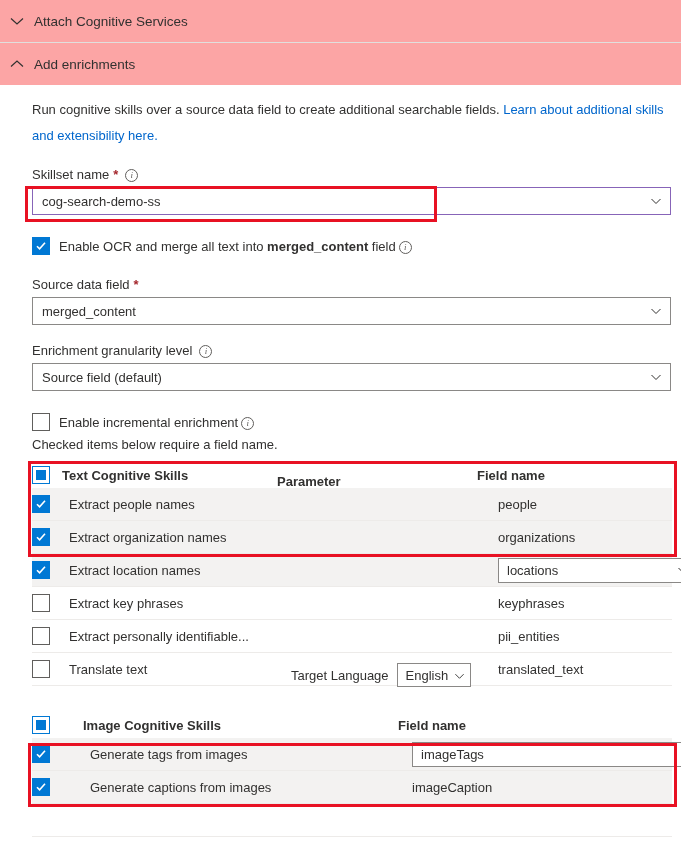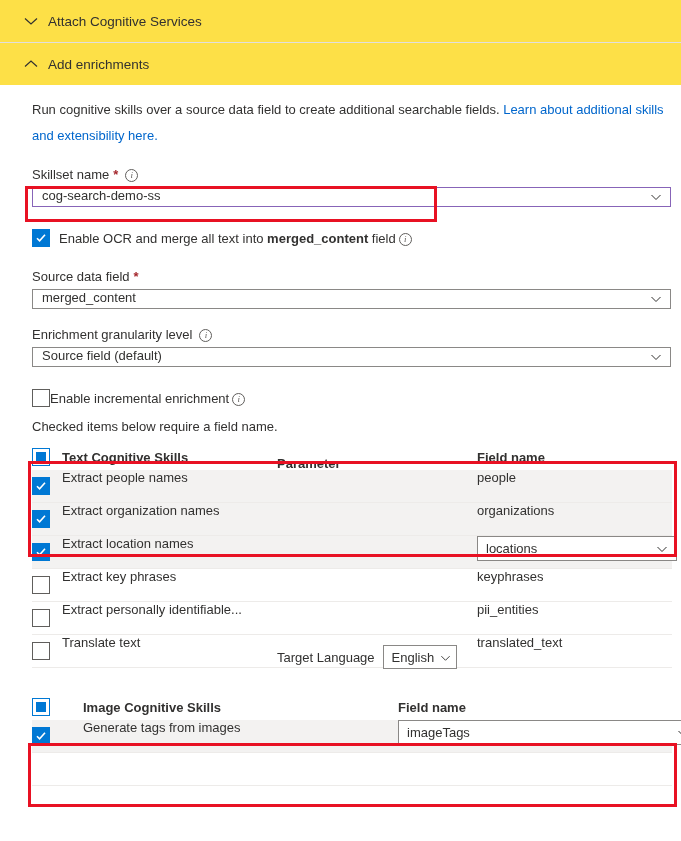--- a/index.html
+++ b/index.html
@@ -15,24 +15,24 @@
     color: #323130;
     position: relative;
     overflow: hidden;
   }
 
   
   .section-header {
     display: flex;
     align-items: center;
     height: 42px;
-    padding-left: 20px;
+    padding-left: 6px;
     box-sizing: border-box;
     cursor: pointer;
-    background: #fde047;
+    background: #fca5a5;
   }
   .chev {
     width: 22px;
     height: 22px;
     flex: 0 0 22px;
     position: relative;
   }
   .chev svg { display: block; }
   .section-title {
     font-size: 13.5px;
@@ -87,25 +87,25 @@
     font-style: italic;
     cursor: pointer;
     box-sizing: border-box;
     margin-left: 3px;
     position: relative;
     top: 1px;
   }
 
   .combo {
     position: relative;
-    height: 20px;
+    height: 28px;
     border: 1px solid #8a8886;
     background: #ffffff;
     display: flex;
-    align-items: flex-start;
+    align-items: center;
     box-sizing: border-box;
     padding: 0 28px 0 9px;
     font-size: 13px;
     color: #323130;
     cursor: pointer;
   }
   .combo.purple { border-color: #8764b8; }
   .combo .caret {
     position: absolute;
     right: 8px;
@@ -146,24 +146,26 @@
   .t-head {
     display: flex;
     align-items: center;
     height: 26px;
     font-weight: 700;
     font-size: 13px;
     color: #323130;
   }
   .t-row {
     display: flex;
+    align-items: center;
     height: 32px;
     border-bottom: 1px solid #edebe9;
     background: #ffffff;
     position: relative;
+    gap: 7px;
   }
   .t-row.sel { background: #f3f2f1; }
   .c-check { width: 30px; flex: 0 0 30px; display: flex; align-items: center; }
   .c-name  { flex: 0 0 215px; font-size: 13px; }
   .c-param { flex: 0 0 200px; font-size: 13px; display: flex; align-items: center; gap: 8px; margin-top: 12px; }
   .c-field { flex: 1 1 auto; font-size: 13px; }
 
   
   .img-table .c-name { flex: 0 0 315px; padding-left: 21px; }
   .img-table .c-field { flex: 1 1 auto; }
@@ -189,21 +191,21 @@
     display: flex;
     align-items: center;
     padding: 0 37px 0 8px;
     font-size: 13px;
     box-sizing: border-box;
     position: relative;
     cursor: text;
   }
   .cell-input .caret { position: absolute; right: 8px; top: 50%; transform: translateY(-50%); width: 12px; height: 12px; }
 
-  .note { font-size: 13px; margin-top: 8px; }
+  .note { font-size: 13px; margin-top: 2px; }
 
   
   .redbox {
     position: absolute;
     border: 3px solid #e81123;
     box-sizing: border-box;
     pointer-events: none;
     z-index: 20;
   }
 </style>
@@ -284,21 +286,21 @@
       <span class="caret">
         <svg width="12" height="12" viewBox="0 0 12 12">
             <path d="M1.5 4 L6 8.5 L10.5 4" fill="none" stroke="#323130" stroke-width="1"></path>
           </svg>
       </span>
     </div>
   </div>
 
   <div style="margin-top:18px; height:26px; display:flex; align-items:center;">
     <span class="cb"></span>
-    <span style="font-size:13px;">Enable incremental enrichment</span>
+    <span style="margin-left:9px; font-size:13px;">Enable incremental enrichment</span>
     <span class="info-icon">i</span>
   </div>
 
   <div class="note">Checked items below require a field name.</div>
 
   <div class="table">
     <div class="t-head">
       <span class="c-check">
         <span class="cb indeterminate">
             <span class="sq"></span>
@@ -409,20 +411,31 @@
           <span class="c-name">Generate tags from images</span>
           <span class="c-field">
             <span class="cell-input" style="width:300px;">
               <span>imageTags</span>
               <span class="caret"><svg width="12" height="12" viewBox="0 0 12 12">
                   <path d="M1.5 4 L6 8.5 L10.5 4" fill="none" stroke="#323130" stroke-width="1"></path>
                 </svg></span>
             </span>
           </span>
         </div>
+        <div class="t-row sel">
+          <span class="c-check">
+            <span class="cb checked">
+              <svg width="12" height="12" viewBox="0 0 12 12">
+                <path d="M2 6.2 L4.6 8.8 L10 2.8" fill="none" stroke="#ffffff" stroke-width="1.6"></path>
+              </svg>
+            </span>
+          </span>
+          <span class="c-name">Generate captions from images</span>
+          <span class="c-field"><span>imageCaption</span></span>
+        </div>
         <div class="t-row"></div>
       </div>
   </div>
 
 </div>
 
 <div id="annotation-layer">
     <div class="redbox" style="left: 25px; top: 186px; width: 412px; height: 36px; border-color: rgb(232, 17, 35);"></div>
     <div class="redbox" style="left: 28px; top: 461px; width: 649px; height: 96px; border-color: rgb(232, 17, 35);"></div>
     <div class="redbox" style="left: 28px; top: 743px; width: 649px; height: 64px; border-color: rgb(232, 17, 35);"></div>

